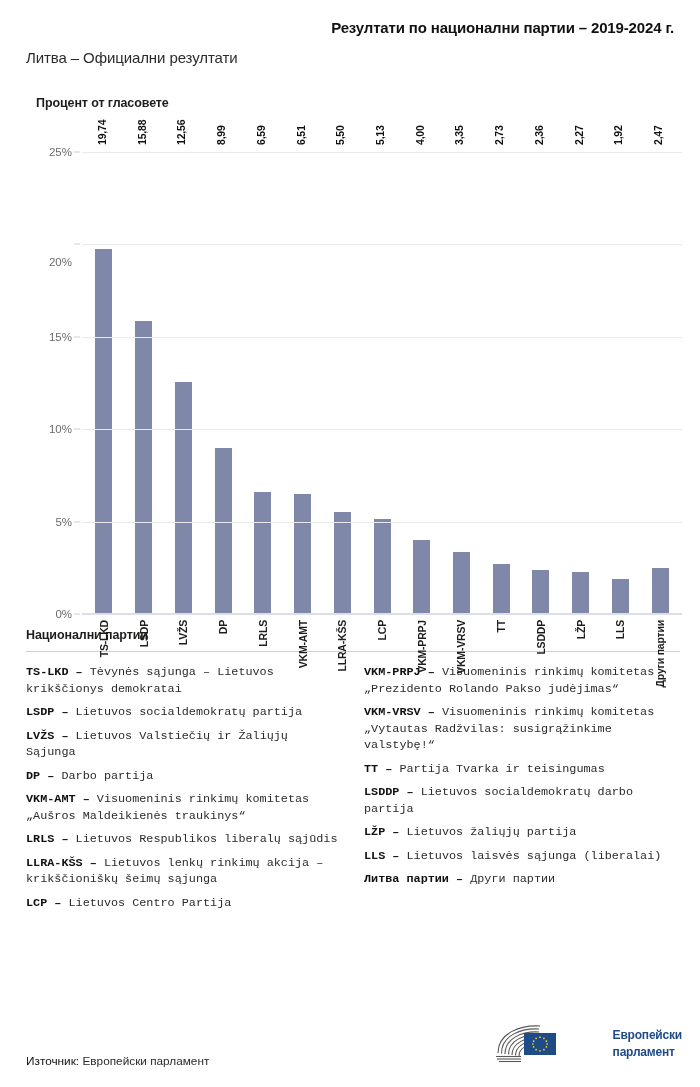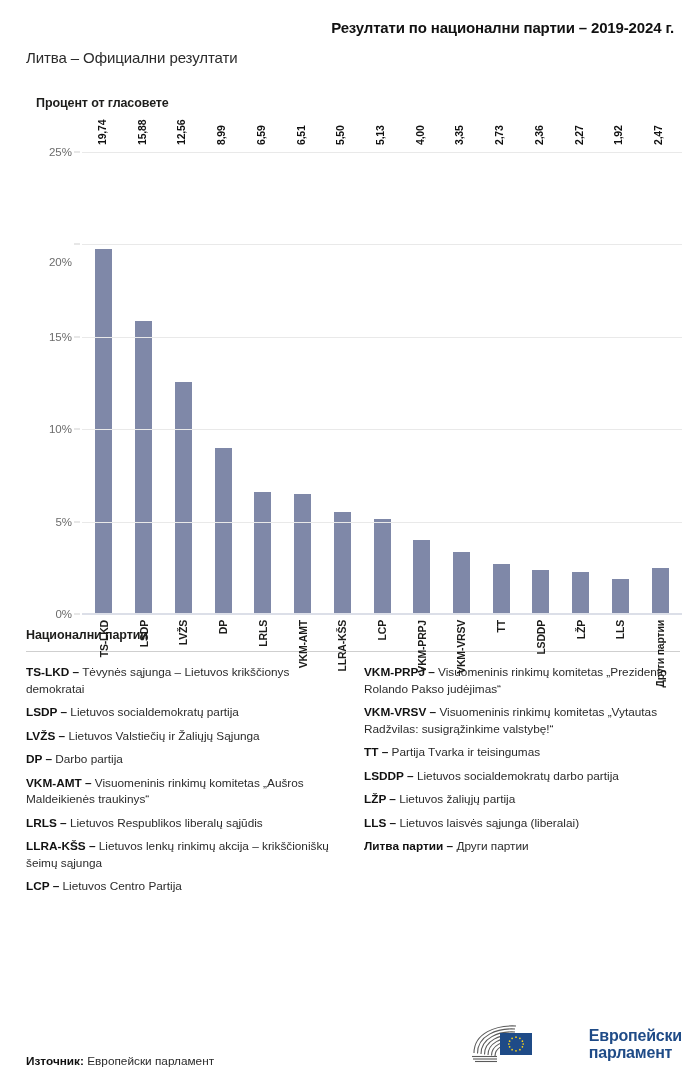--- a/index.html
+++ b/index.html
@@ -185,20 +185,21 @@
     gap: 22px;
     align-items: flex-start;
   }
   .legend-col { flex: 1 1 0; }
 
   .legend-item {
     font-size: 11.8px;
     line-height: 16.5px;
     color: #2b2b2b;
     margin-bottom: 7px;
+    font-family: Liberation Mono, monospace;
   }
   .legend-item .abbr {
     font-weight: bold;
     color: #111111;
   }
 
   
   .footer {
     position: absolute;
     left: 0; right: 0;
@@ -207,31 +208,31 @@
     padding: 0 18px 0 26px;
     display: flex;
     align-items: flex-end;
     justify-content: space-between;
   }
   .source {
     font-size: 11.8px;
     color: #2b2b2b;
     padding-bottom: 3px;
   }
-  .source .src-label { font-weight: bold; color: #111111; }
+  .source .src-label { font-weight: normal; color: #111111; }
 
   .ep-logo {
     display: flex;
     align-items: center;
     gap: 9px;
     padding-bottom: 6px;
   }
   .ep-mark { width: 86px; height: 42px; display: block; }
   .ep-wordmark {
-    font-size: 16px;
+    font-size: 12px;
     font-weight: bold;
     color: #1f4b87;
     line-height: 17px;
     letter-spacing: -0.2px;
     margin-left: 24px;
   }
 </style>
 </head>
 <body>
 

